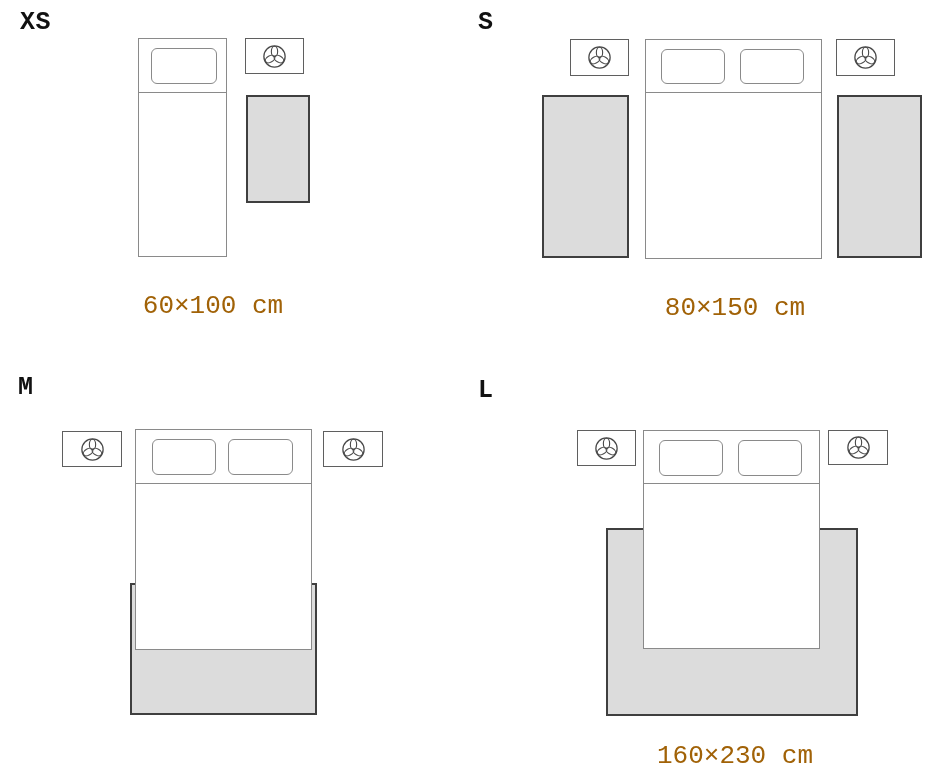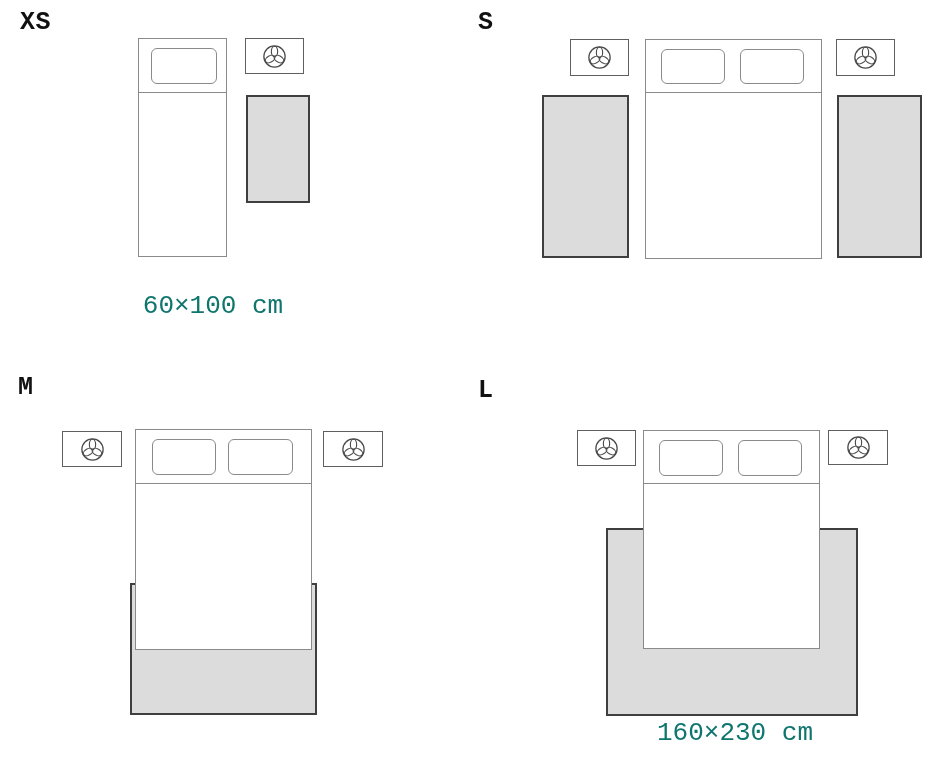--- a/index.html
+++ b/index.html
@@ -31,21 +31,21 @@
     position:absolute;background:#ffffff;
     border:1.5px solid #5f5f5f;box-sizing:border-box;
     display:flex;align-items:center;justify-content:center;z-index:3;
   }
   .rug{
     position:absolute;background:#dcdcdc;
     border:2px solid #3f3f3f;box-sizing:border-box;z-index:1;
   }
   .caption{
     position:absolute;width:200px;text-align:center;
-    font-size:26px;color:#0f766e;line-height:1;white-space:nowrap;
+    font-size:26px;color:#a16207;line-height:1;white-space:nowrap;
   }
 </style>
 </head>
 <body>
 
 <div id="stage">
 
   <div class="panel-label" style="left:20px;top:8px;">XS</div>
 
   <div class="bed" style="left:138px;top:38px;width:89px;height:219px;">
@@ -96,20 +96,21 @@
         <ellipse cx="0" cy="-6.3" rx="3.9" ry="6.5"></ellipse>
         <ellipse cx="0" cy="-6.3" rx="3.9" ry="6.5" transform="rotate(120)"></ellipse>
         <ellipse cx="0" cy="-6.3" rx="3.9" ry="6.5" transform="rotate(240)"></ellipse>
       </g>
     </svg>
   </div>
 
   <div class="rug" style="left:542px;top:95px;width:87px;height:163px;"></div>
   <div class="rug" style="left:837px;top:95px;width:85px;height:163px;"></div>
 
+  <div class="caption" style="left:635px;top:295px;">80×150 cm</div>
 
   <div class="panel-label" style="left:18px;top:373px;">M</div>
 
   <div class="nightstand" style="left:62px;top:431px;width:60px;height:36px;">
     <svg viewBox="-18 -18 36 36" width="29" height="29">
       <circle cx="0" cy="0" r="13.2" fill="none" stroke="#4a4a4a" stroke-width="1.6"></circle>
       <g fill="none" stroke="#4a4a4a" stroke-width="1.4">
         <ellipse cx="0" cy="-6.3" rx="3.9" ry="6.5"></ellipse>
         <ellipse cx="0" cy="-6.3" rx="3.9" ry="6.5" transform="rotate(120)"></ellipse>
         <ellipse cx="0" cy="-6.3" rx="3.9" ry="6.5" transform="rotate(240)"></ellipse>
@@ -164,15 +165,15 @@
       <g fill="none" stroke="#4a4a4a" stroke-width="1.4">
         <ellipse cx="0" cy="-6.3" rx="3.9" ry="6.5"></ellipse>
         <ellipse cx="0" cy="-6.3" rx="3.9" ry="6.5" transform="rotate(120)"></ellipse>
         <ellipse cx="0" cy="-6.3" rx="3.9" ry="6.5" transform="rotate(240)"></ellipse>
       </g>
     </svg>
   </div>
 
   <div class="rug" style="left:606px;top:528px;width:252px;height:188px;"></div>
 
-  <div class="caption" style="left:635px;top:720px;">160×230 cm</div>
+  <div class="caption" style="left:635px;top:743px;">160×230 cm</div>
 
 </div>
 
 </body></html>

